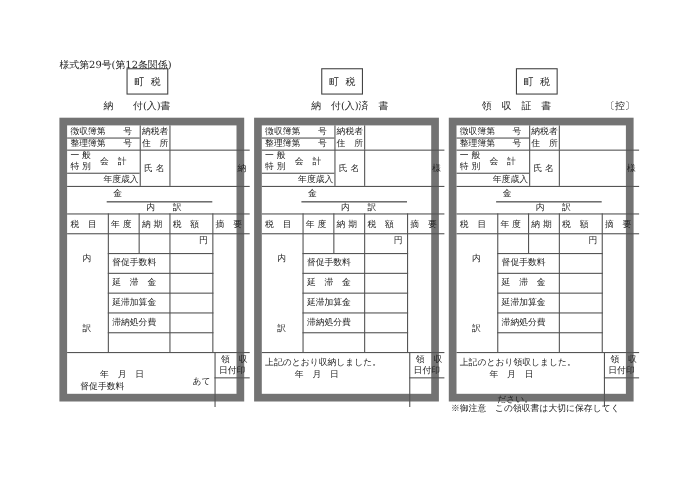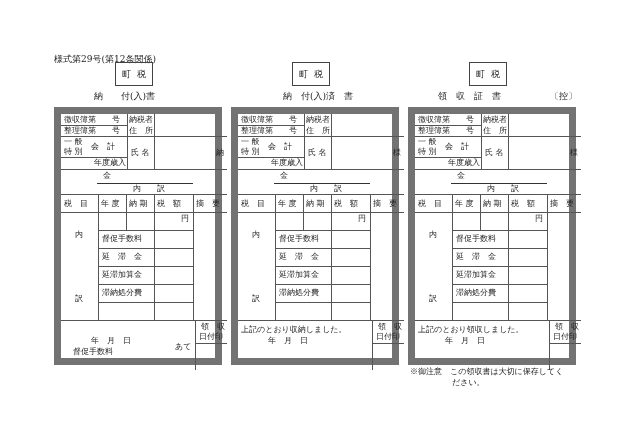--- a/index.html
+++ b/index.html
@@ -213,13 +213,13 @@
     <div class="t" style="left:30px;top:222px">年　月　日</div>
     <div class="t" style="left:12px;top:233px"></div>
     <div class="t" style="left:114px;top:244px"></div>
     <div class="t" style="left:140px;top:208px">領　収</div>
     <div class="t" style="left:138px;top:218px">日付印</div>
   </div>
 </div>
   </div>
 
 <div class="note" style="left:410px;top:366px;">※御注意　この領収書は大切に保存してく</div>
-<div class="note" style="left:452px;top:377px;text-align:center;">ださい。</div>
+<div class="note" style="left:452px;top:357px;text-align:center;">ださい。</div>
 
 </body></html>

